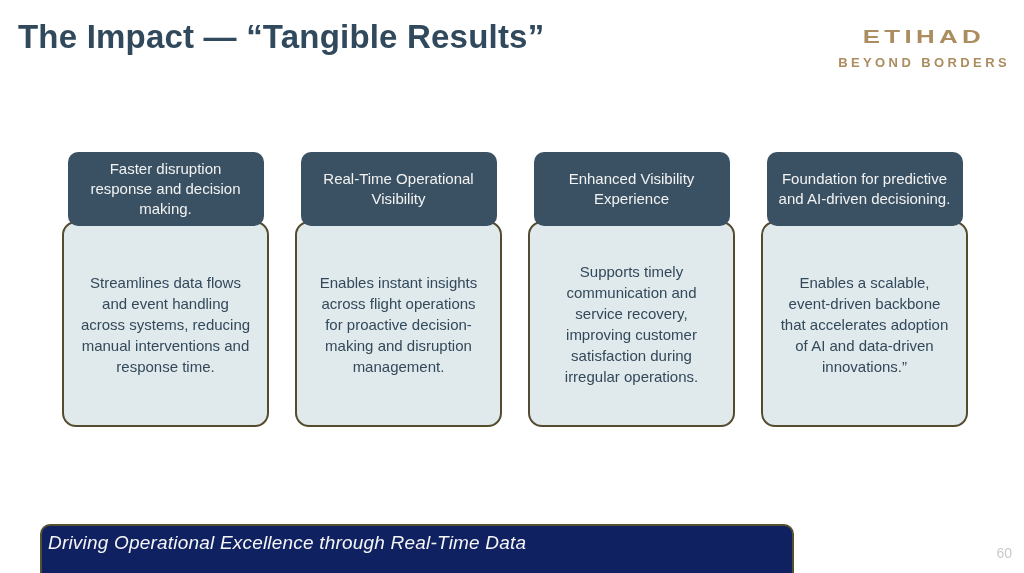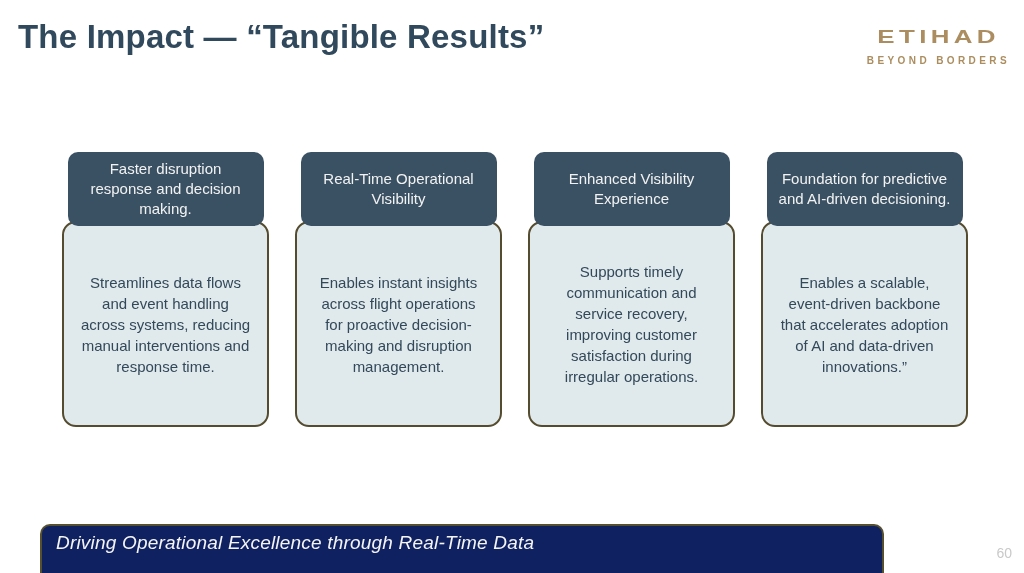--- a/index.html
+++ b/index.html
@@ -40,21 +40,21 @@
   .logo-word {
     font-size: 24px;
     font-weight: bold;
     letter-spacing: 4px;
     transform: scale(1.08, 0.78);
     transform-origin: center top;
     color: #ab8d5f;
   }
   .logo-tagline {
     margin-top: 1px;
-    font-size: 10px;
+    font-size: 13px;
     font-weight: bold;
     letter-spacing: 3.4px;
     color: #ab8d5f;
   }
 
   
   .cards-row {
     position: absolute;
     left: 62px;
     top: 152px;
@@ -101,27 +101,27 @@
     align-items: center;
     justify-content: center;
     padding: 10px 14px;
   }
 
   
   .footer-banner {
     position: absolute;
     left: 40px;
     bottom: 0;
-    width: 844px;
+    width: 754px;
     height: 49px;
     background: #0f2161;
     border: 2px solid #57502f;
     border-bottom: none;
     border-radius: 10px 10px 0 0;
-    padding: 6px 0 0 14px;
+    padding: 6px 0 0 6px;
   }
   .footer-banner-text {
     color: #f5f5f5;
     font-size: 19px;
     font-style: italic;
     letter-spacing: 0.2px;
   }
 
   
   .page-number {

